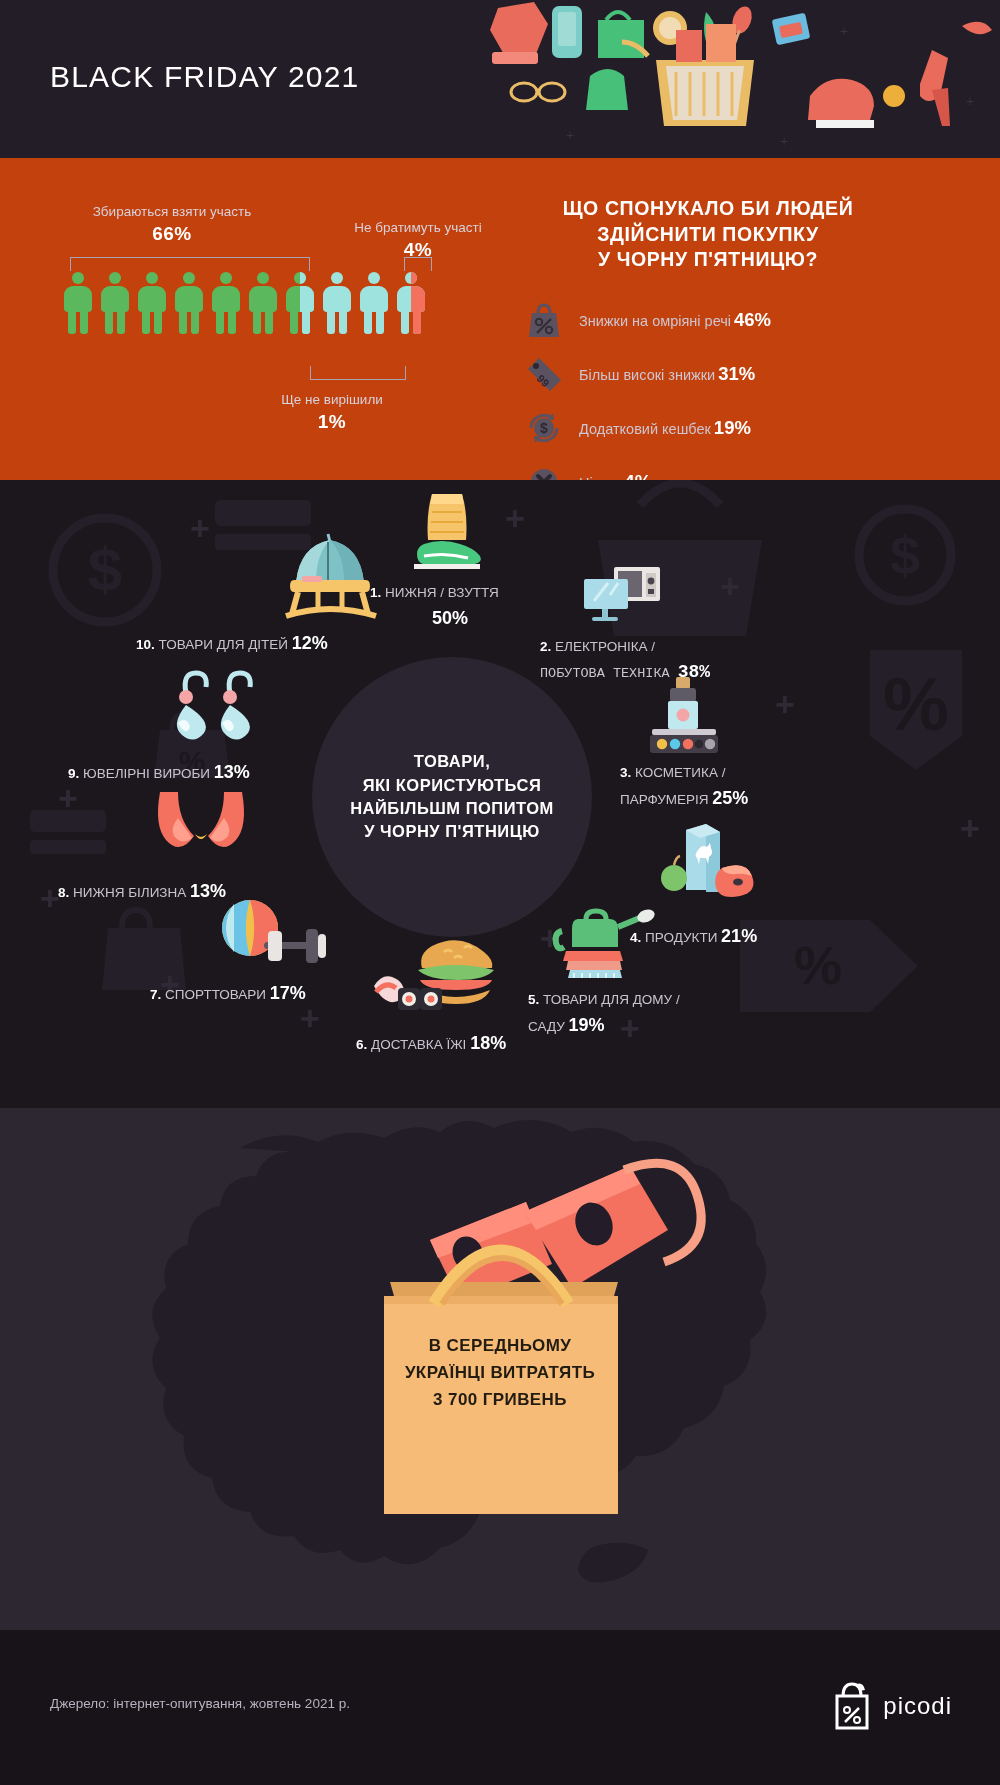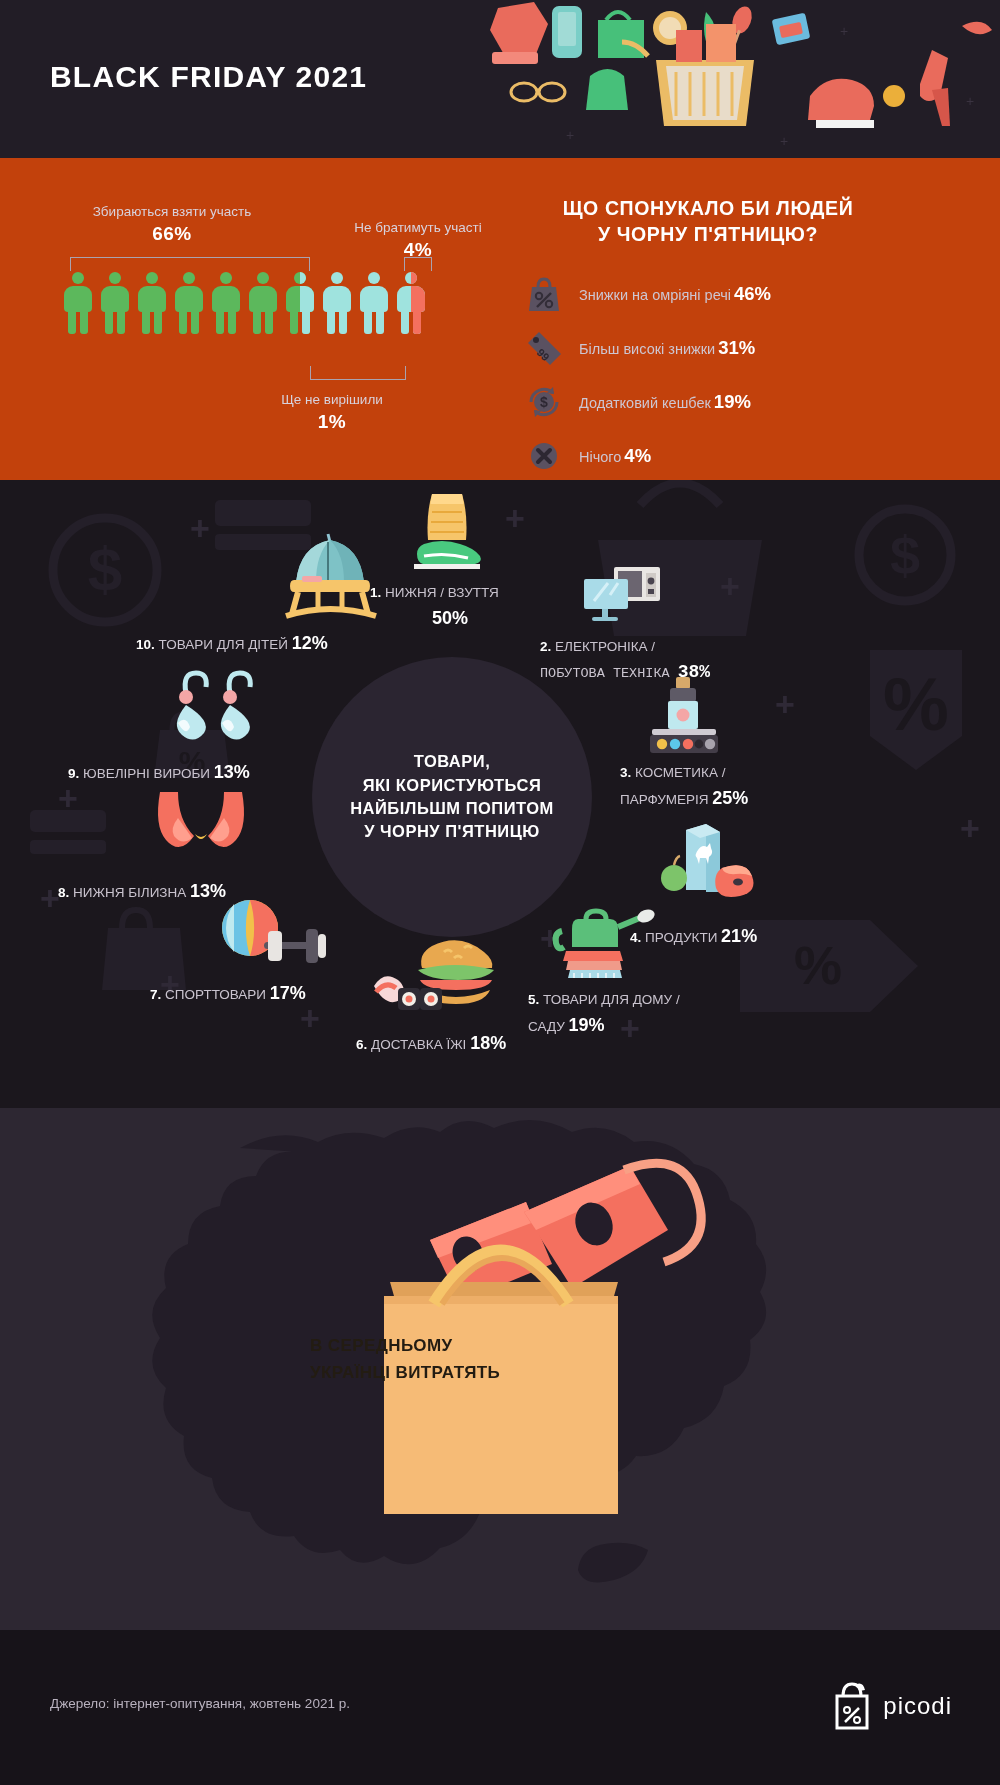--- a/index.html
+++ b/index.html
@@ -9,21 +9,21 @@
     font-family:"Liberation Sans", sans-serif;
     overflow:hidden; position:relative;
   }
   
   .header {
     position:relative; height:158px; background:#221d26;
     overflow:hidden;
   }
   .header-title {
     position:absolute; left:50px; top:60px;
-    font-size:30px; font-weight:bold; color:#fff; letter-spacing:1.2px;
+    font-size:30px; font-weight:normal; color:#fff; letter-spacing:1.2px;
   }
   .hero-art { position:absolute; right:0; top:0; width:520px; height:158px; }
   
   .survey {
     position:relative; height:322px; background:#c2410c;
   }
   .people-block { position:absolute; left:30px; top:46px; width:440px; }
   .lbl { color:#d8d2dd; font-size:13.5px; text-align:center; }
   .lbl b { display:block; color:#fff; font-size:19px; font-weight:bold; margin-top:4px; letter-spacing:.5px;}
   .lbl-going { position:absolute; left:32px; top:0; width:220px; }
@@ -63,21 +63,21 @@
     line-height:1.42; letter-spacing:.5px;
   }
   .cat { position:absolute; }
   .cat-label { color:#cac4cf; font-size:13.5px; line-height:1.45; white-space:nowrap; }
   .cat-label .n { color:#fff; font-weight:bold; }
   .cat-label .v { color:#fff; font-weight:bold; font-size:18px; }
   
   .spend { position:relative; height:522px; background:#2d2732; overflow:hidden; }
   .bag-text {
     position:absolute; left:310px; top:1px; width:380px;
-    color:#231c12; font-size:17px; font-weight:bold; text-align:left;
+    color:#231c12; font-size:17px; font-weight:bold; text-align:center;
     line-height:1.6; letter-spacing:.4px;
   }
   
   .footer { position:relative; height:155px; background:#171319; }
   .source { position:absolute; left:50px; top:66px; color:#b8b1be; font-size:13.5px; }
   .brand { position:absolute; right:48px; top:52px; display:flex; align-items:center; gap:10px; }
   .brand-name { color:#fff; font-size:24px; letter-spacing:1px; }
 </style>
 </head>
 <body>
@@ -220,20 +220,21 @@
             <div class="p-body" style="background:#f4705f"></div>
           <div class="p-legR" style="background:#f4705f"></div>
         </div>
         </div>
     </div>
   </div>
 
   <div class="motive">
     <div class="motive-title">
       <div>ЩО СПОНУКАЛО БИ ЛЮДЕЙ</div>
+      <div>ЗДІЙСНИТИ ПОКУПКУ</div>
       <div>У ЧОРНУ П'ЯТНИЦЮ?</div>
     </div>
     <div class="motive-list">
 
       <div class="motive-row">
         <svg class="motive-ico" viewBox="0 0 42 42">
           <path d="M9 14 h24 l3 24 h-30z" fill="#5a5161"></path>
           <path d="M15 14 q0 -8 6 -8 q6 0 6 8" fill="none" stroke="#5a5161" stroke-width="3"></path>
           <circle cx="16" cy="23" r="3.2" fill="none" stroke="#332d38" stroke-width="2"></circle>
           <circle cx="26" cy="31" r="3.2" fill="none" stroke="#332d38" stroke-width="2"></circle>
@@ -559,20 +560,21 @@
     <path d="M118 154 h228 l-8 28 h-212z" fill="#e0a159"></path>
     <rect x="112" y="168" width="234" height="218" fill="#f6bb76"></rect>
     <path d="M112 168 h234 l0 8 h-234z" fill="#edae68"></path>
     <path d="M162 176 q66 -106 134 0" fill="none" stroke="#f6c56a" stroke-width="13"></path>
     <path d="M170 176 q60 -92 120 0" fill="none" stroke="#e9a85a" stroke-width="6"></path>
   </svg>
 
   <div class="bag-text" style="top:224px;">
     <div>В СЕРЕДНЬОМУ</div>
     <div>УКРАЇНЦІ ВИТРАТЯТЬ</div>
+    <div>3 700 ГРИВЕНЬ</div>
   </div>
 </div>
 
 <div class="footer">
   <div class="source">Джерело: інтернет-опитування, жовтень 2021 р.</div>
   <div class="brand">
     <svg width="42" height="48" viewBox="0 0 42 48">
       <path d="M6 14 h30 v32 h-30z" fill="none" stroke="#fff" stroke-width="3"></path>
       <path d="M12 14 q0 -12 9 -12 q9 0 9 12" fill="none" stroke="#fff" stroke-width="3"></path>
       <path d="M26 2 q6 -2 8 6 q-8 2 -8 -6z" fill="#fff"></path>

